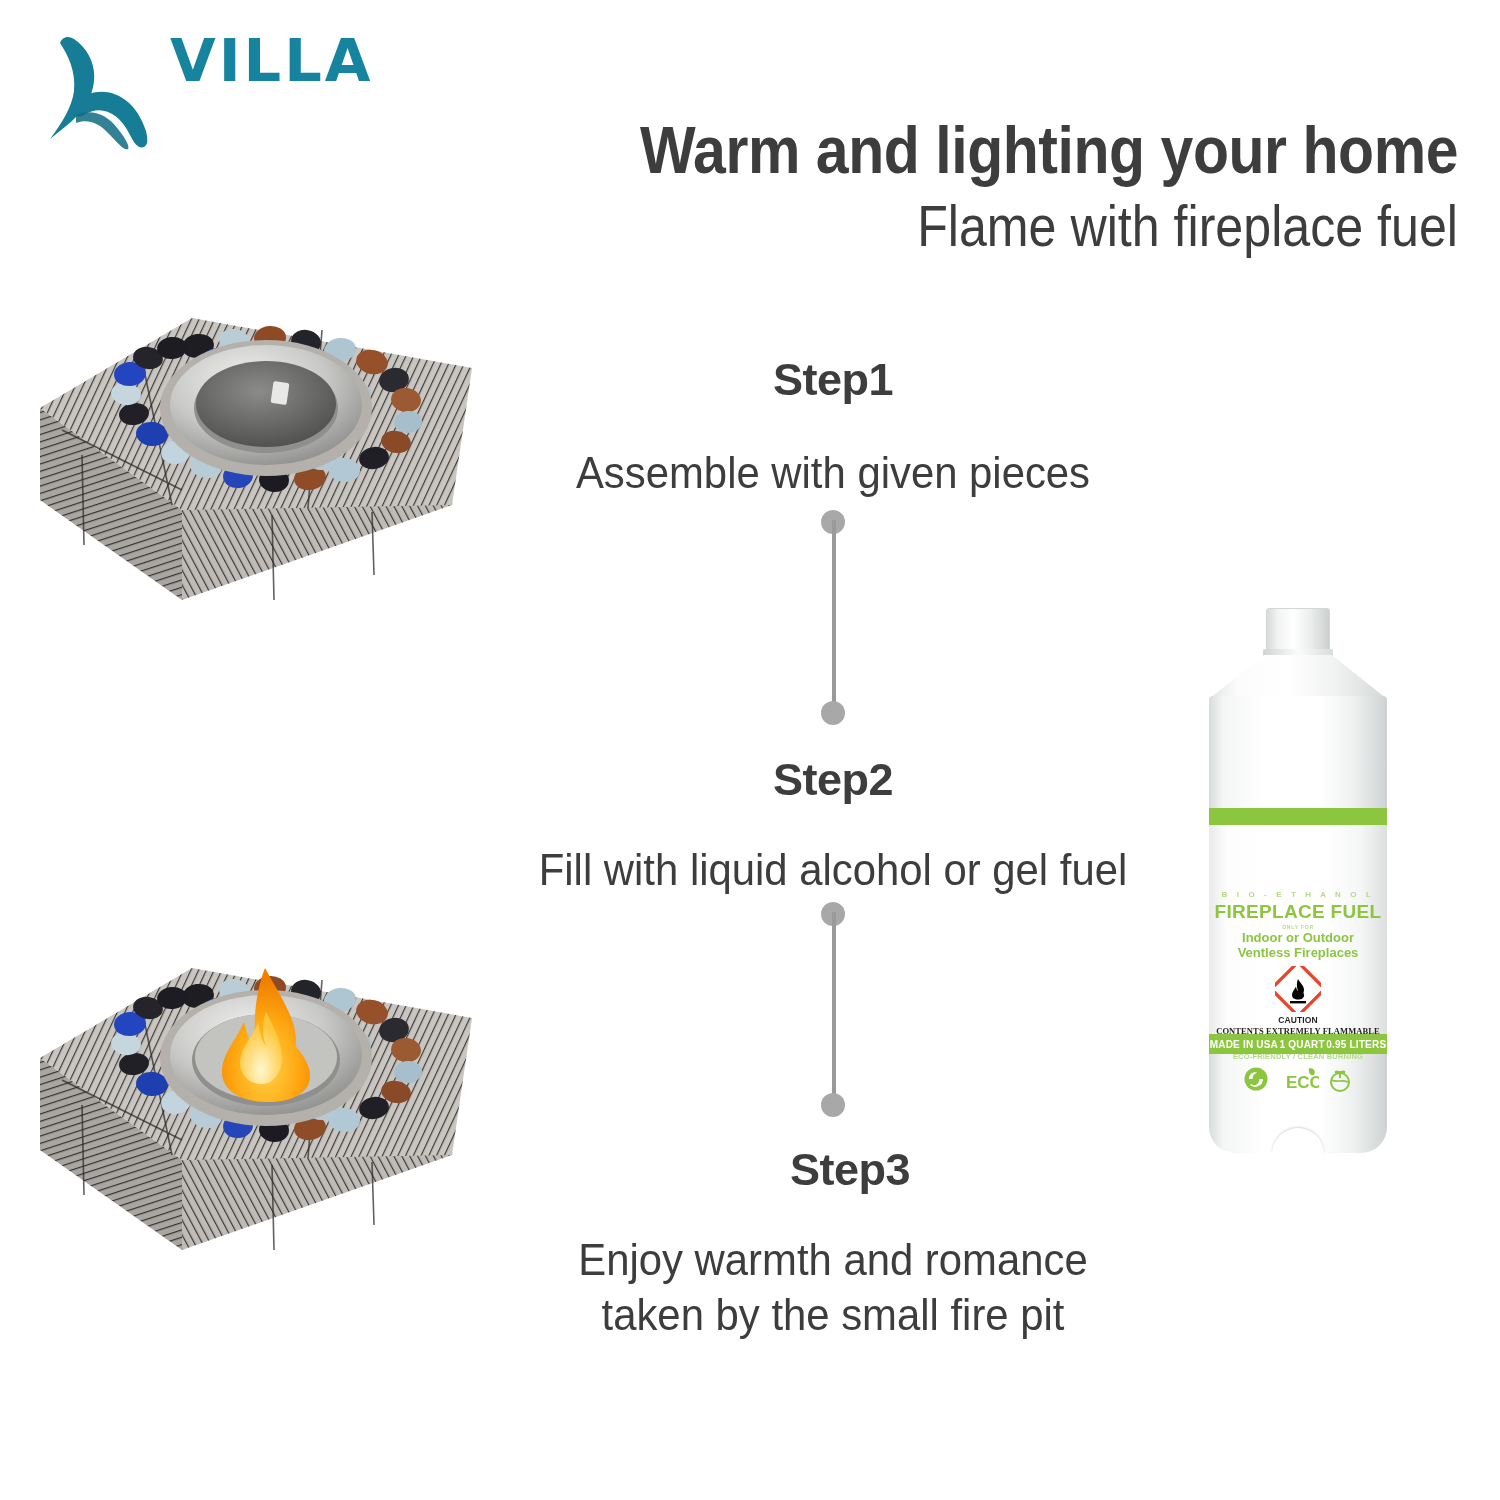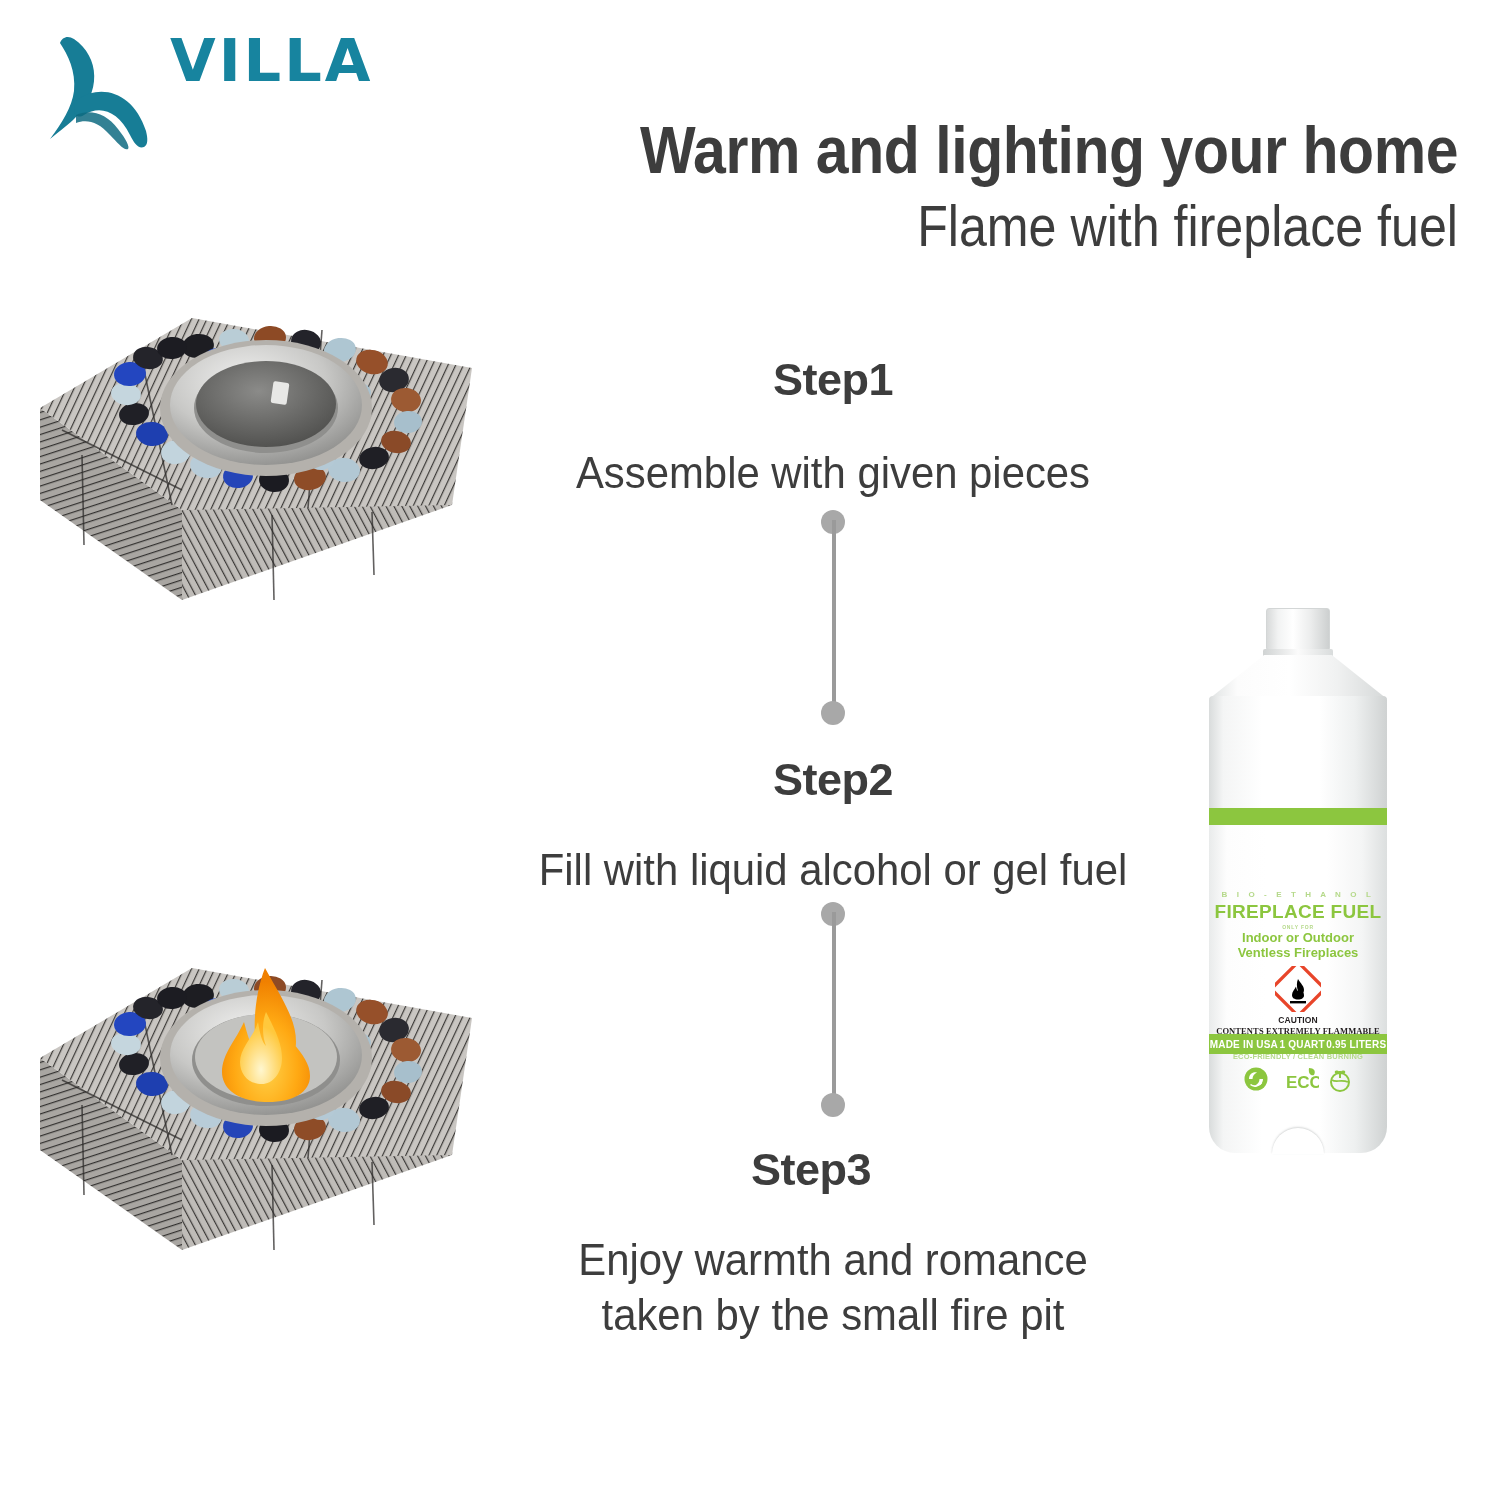--- a/index.html
+++ b/index.html
@@ -100,21 +100,21 @@
     font-size: 45px;
     line-height: 55px;
     color: #3d3d3d;
     transform: scaleX(0.93);
   }
 
   #step1-title { left: 483px; top: 355px; }
   #step1-desc  { left: 453px; top: 445px; }
   #step2-title { left: 483px; top: 755px; }
   #step2-desc  { left: 453px; top: 842px; }
-  #step3-title { left: 461px; top: 1145px; }
+  #step3-title { left: 500px; top: 1145px; }
   #step3-desc  { left: 453px; top: 1232px; }
 
   
   .connector {
     position: absolute;
     width: 26px;
   }
   .connector .line {
     position: absolute;
     left: 11px;

